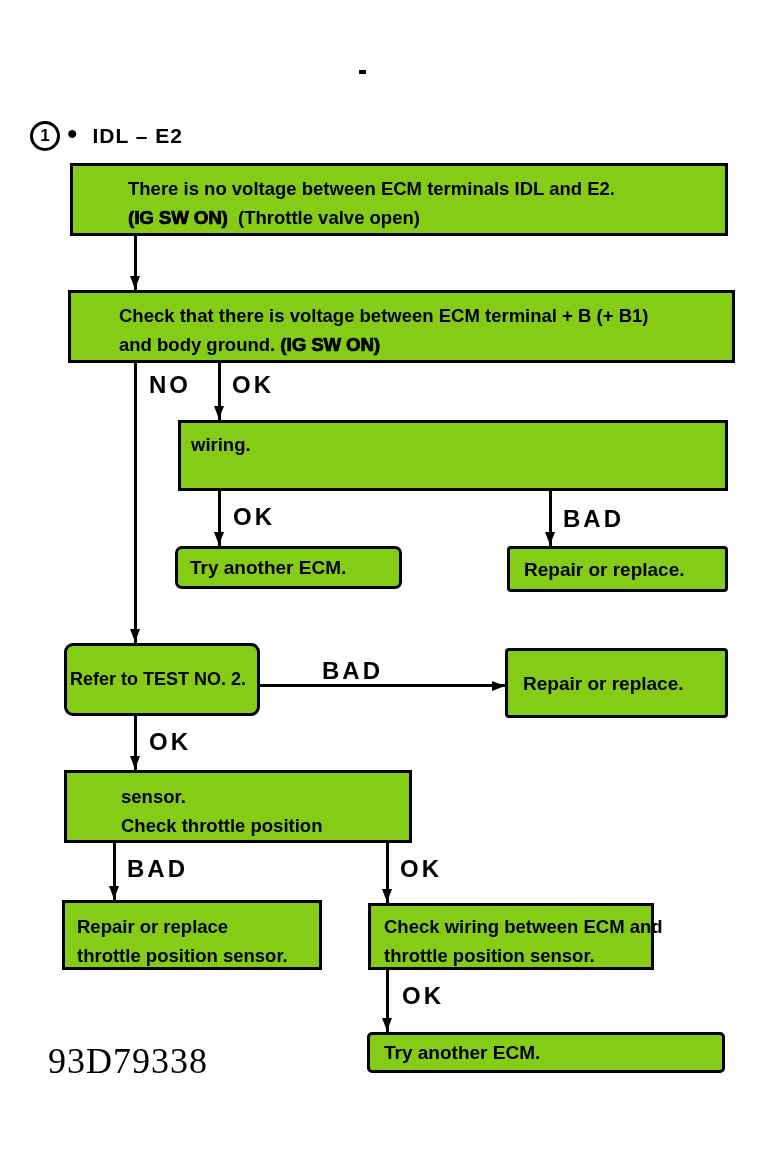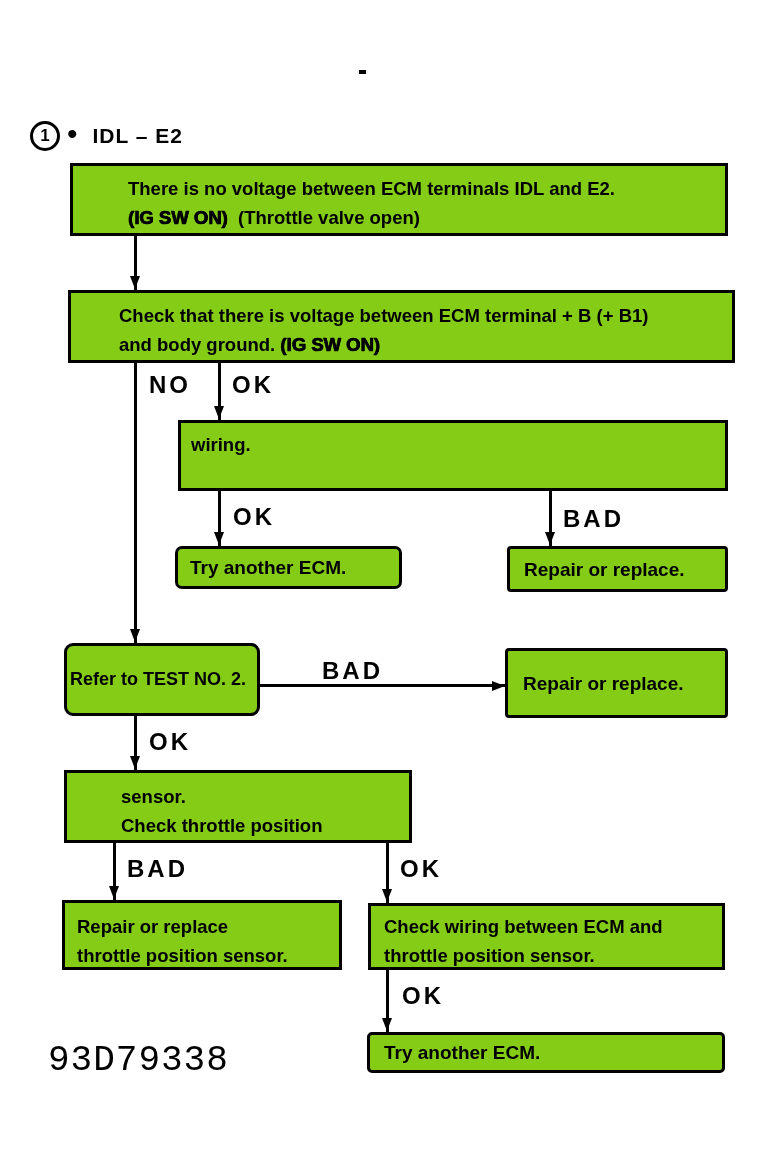--- a/index.html
+++ b/index.html
@@ -22,21 +22,21 @@
   .xbold{-webkit-text-stroke:0.6px #000;text-shadow:0.5px 0 0 #000;}
   
   .vline{position:absolute;width:3px;background:#000;}
   .hline{position:absolute;height:3px;background:#000;}
   .arr-d{position:absolute;width:0;height:0;border-left:5px solid transparent;
     border-right:5px solid transparent;border-top:13px solid #000;}
   .arr-r{position:absolute;width:0;height:0;border-top:5px solid transparent;
     border-bottom:5px solid transparent;border-left:13px solid #000;}
   .elabel{position:absolute;font-weight:bold;font-size:24px;letter-spacing:3px;}
   
-  .stamp{position:absolute;left:48px;top:1040px;font-family:Liberation Mono, monospace;
+  .stamp{position:absolute;left:48px;top:1040px;font-family:Liberation Serif, serif;
     font-size:36px;letter-spacing:1px;}
   .speck{position:absolute;left:359px;top:70px;width:7px;height:4px;background:#000;}
 </style>
 </head>
 <body>
 
 <div class="page">
 
   <div class="speck"></div>
 
@@ -109,26 +109,26 @@
   </div>
 
   <div class="vline" style="left:113px;top:842px;height:58px;"></div>
   <div class="arr-d" style="left:109px;top:886px;"></div>
   <div class="elabel" style="left:127px;top:855px;">BAD</div>
 
   <div class="vline" style="left:386px;top:842px;height:61px;"></div>
   <div class="arr-d" style="left:382px;top:889px;"></div>
   <div class="elabel" style="left:400px;top:855px;">OK</div>
 
-  <div class="pbox" style="left:62px;top:900px;width:280px;height:70px;padding:9px 0 0 12px;">
+  <div class="pbox" style="left:62px;top:900px;width:260px;height:70px;padding:9px 0 0 12px;">
     <div class="bl">Repair or replace</div>
     <div class="bl">throttle position sensor.</div>
   </div>
 
-  <div class="pbox" style="left:368px;top:903px;width:357px;height:67px;padding:6px 0 0 13px;">
+  <div class="pbox" style="left:368px;top:903px;width:286px;height:67px;padding:6px 0 0 13px;">
     <div class="bl">Check wiring between ECM and</div>
     <div class="bl">throttle position sensor.</div>
   </div>
 
   <div class="vline" style="left:386px;top:969px;height:63px;"></div>
   <div class="arr-d" style="left:382px;top:1018px;"></div>
   <div class="elabel" style="left:402px;top:982px;">OK</div>
 
   <div class="pbox cbox" style="left:367px;top:1032px;width:358px;height:41px;border-radius:5px;padding-left:14px;">
     <span class="bl">Try another ECM.</span>

